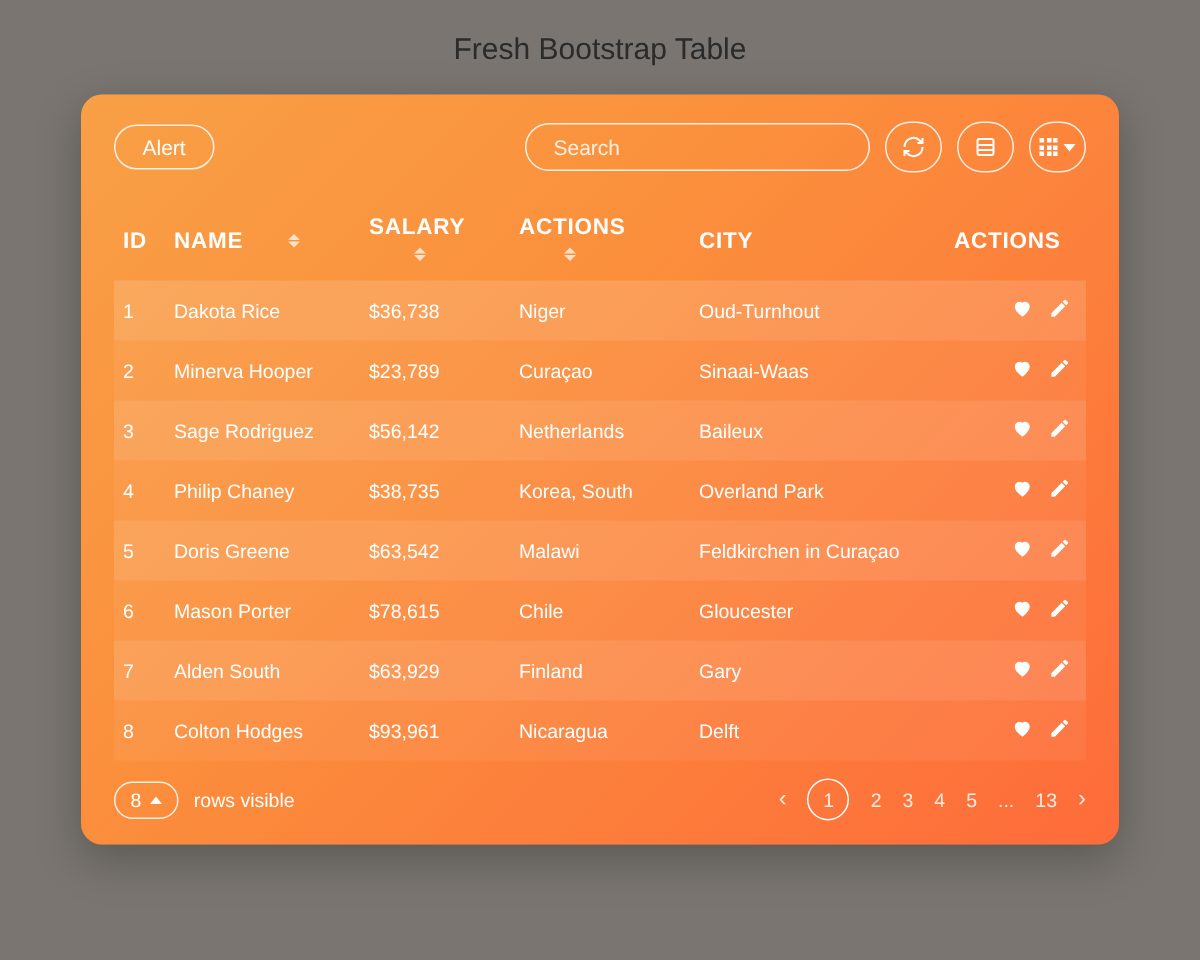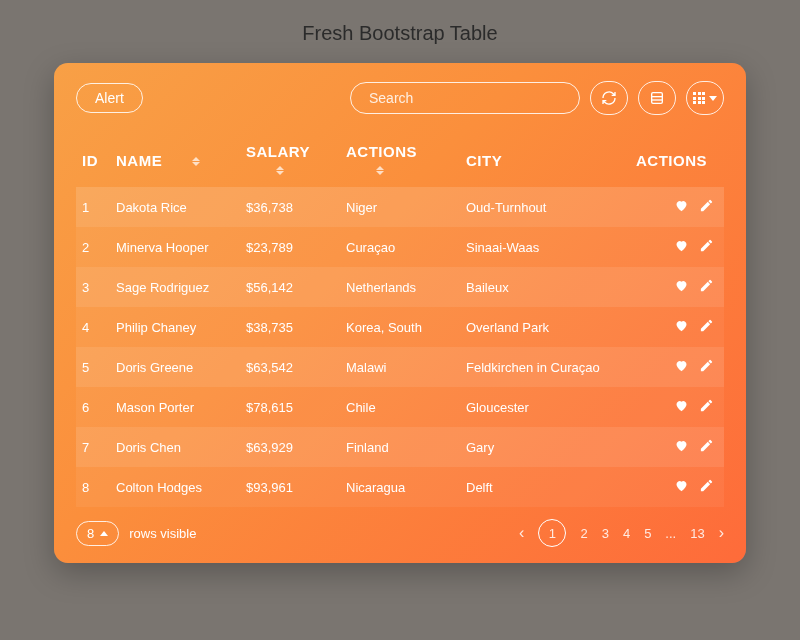--- a/index.html
+++ b/index.html
@@ -259,21 +259,21 @@
               <span><span><svg viewBox="0 0 24 24">
                     <path d="M12 21s-8-5.3-8-11a5 5 0 0 1 8-4 5 5 0 0 1 8 4c0 5.7-8 11-8 11z"></path>
                   </svg></span></span>
               <span><span><svg viewBox="0 0 24 24">
                     <path d="M3 17.25V21h3.75L17.8 9.94l-3.75-3.75L3 17.25zM20.7 7.04a1 1 0 0 0 0-1.41l-2.34-2.34a1 1 0 0 0-1.41 0l-1.83 1.83 3.75 3.75 1.83-1.83z"></path>
                   </svg></span></span>
             </span></td>
         </tr>
         <tr>
           <td class="col-id">7</td>
-          <td class="col-name">Doris Chen</td>
+          <td class="col-name">Alden South</td>
           <td class="col-salary">$63,929</td>
           <td class="col-country">Finland</td>
           <td class="col-city">Gary</td>
           <td class="col-actions"><span class="row-actions">
               <span><span><svg viewBox="0 0 24 24">
                     <path d="M12 21s-8-5.3-8-11a5 5 0 0 1 8-4 5 5 0 0 1 8 4c0 5.7-8 11-8 11z"></path>
                   </svg></span></span>
               <span><span><svg viewBox="0 0 24 24">
                     <path d="M3 17.25V21h3.75L17.8 9.94l-3.75-3.75L3 17.25zM20.7 7.04a1 1 0 0 0 0-1.41l-2.34-2.34a1 1 0 0 0-1.41 0l-1.83 1.83 3.75 3.75 1.83-1.83z"></path>
                   </svg></span></span>

